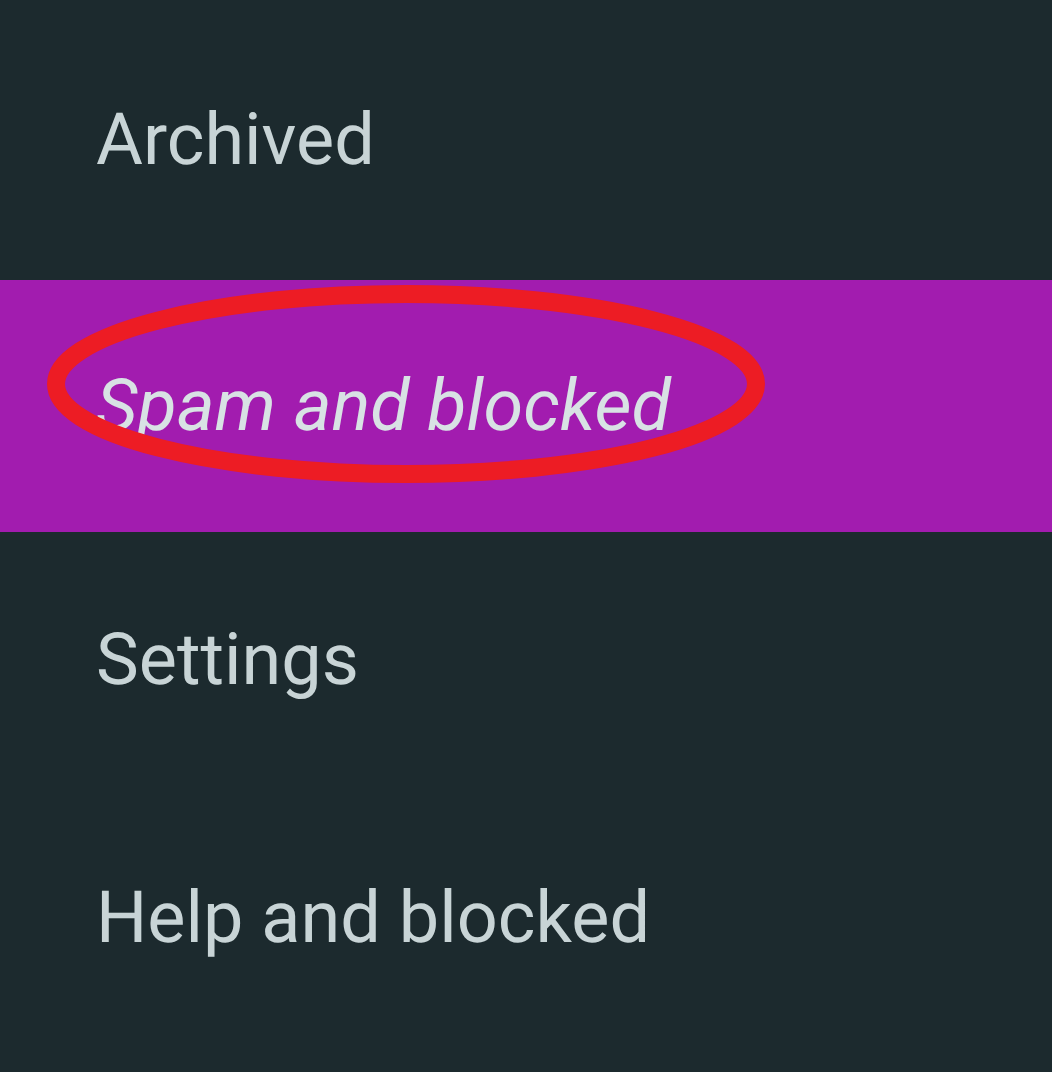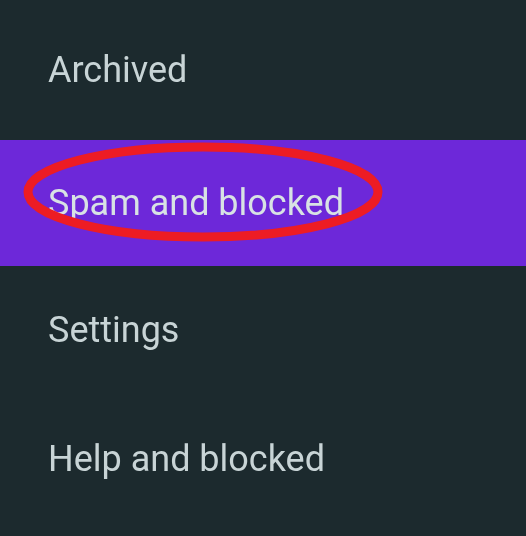--- a/index.html
+++ b/index.html
@@ -29,23 +29,24 @@
       font-weight: 400;
       color: #c8d4d6;
       position: relative;
       cursor: pointer;
     }
     .menu-item.archived {
       height: 140px;
       margin-top: 0;
     }
     .menu-item.highlighted {
-      background: #6d28d9;
+      background: #a21caf;
       color: #d8e2e4;
       height: 126px;
+      font-style: italic;
     }
     .menu-item.settings {
       height: 128px;
       align-items: center;
     }
     .menu-item.help {
       height: 130px;
     }
     .annotation-ellipse {
       position: absolute;

